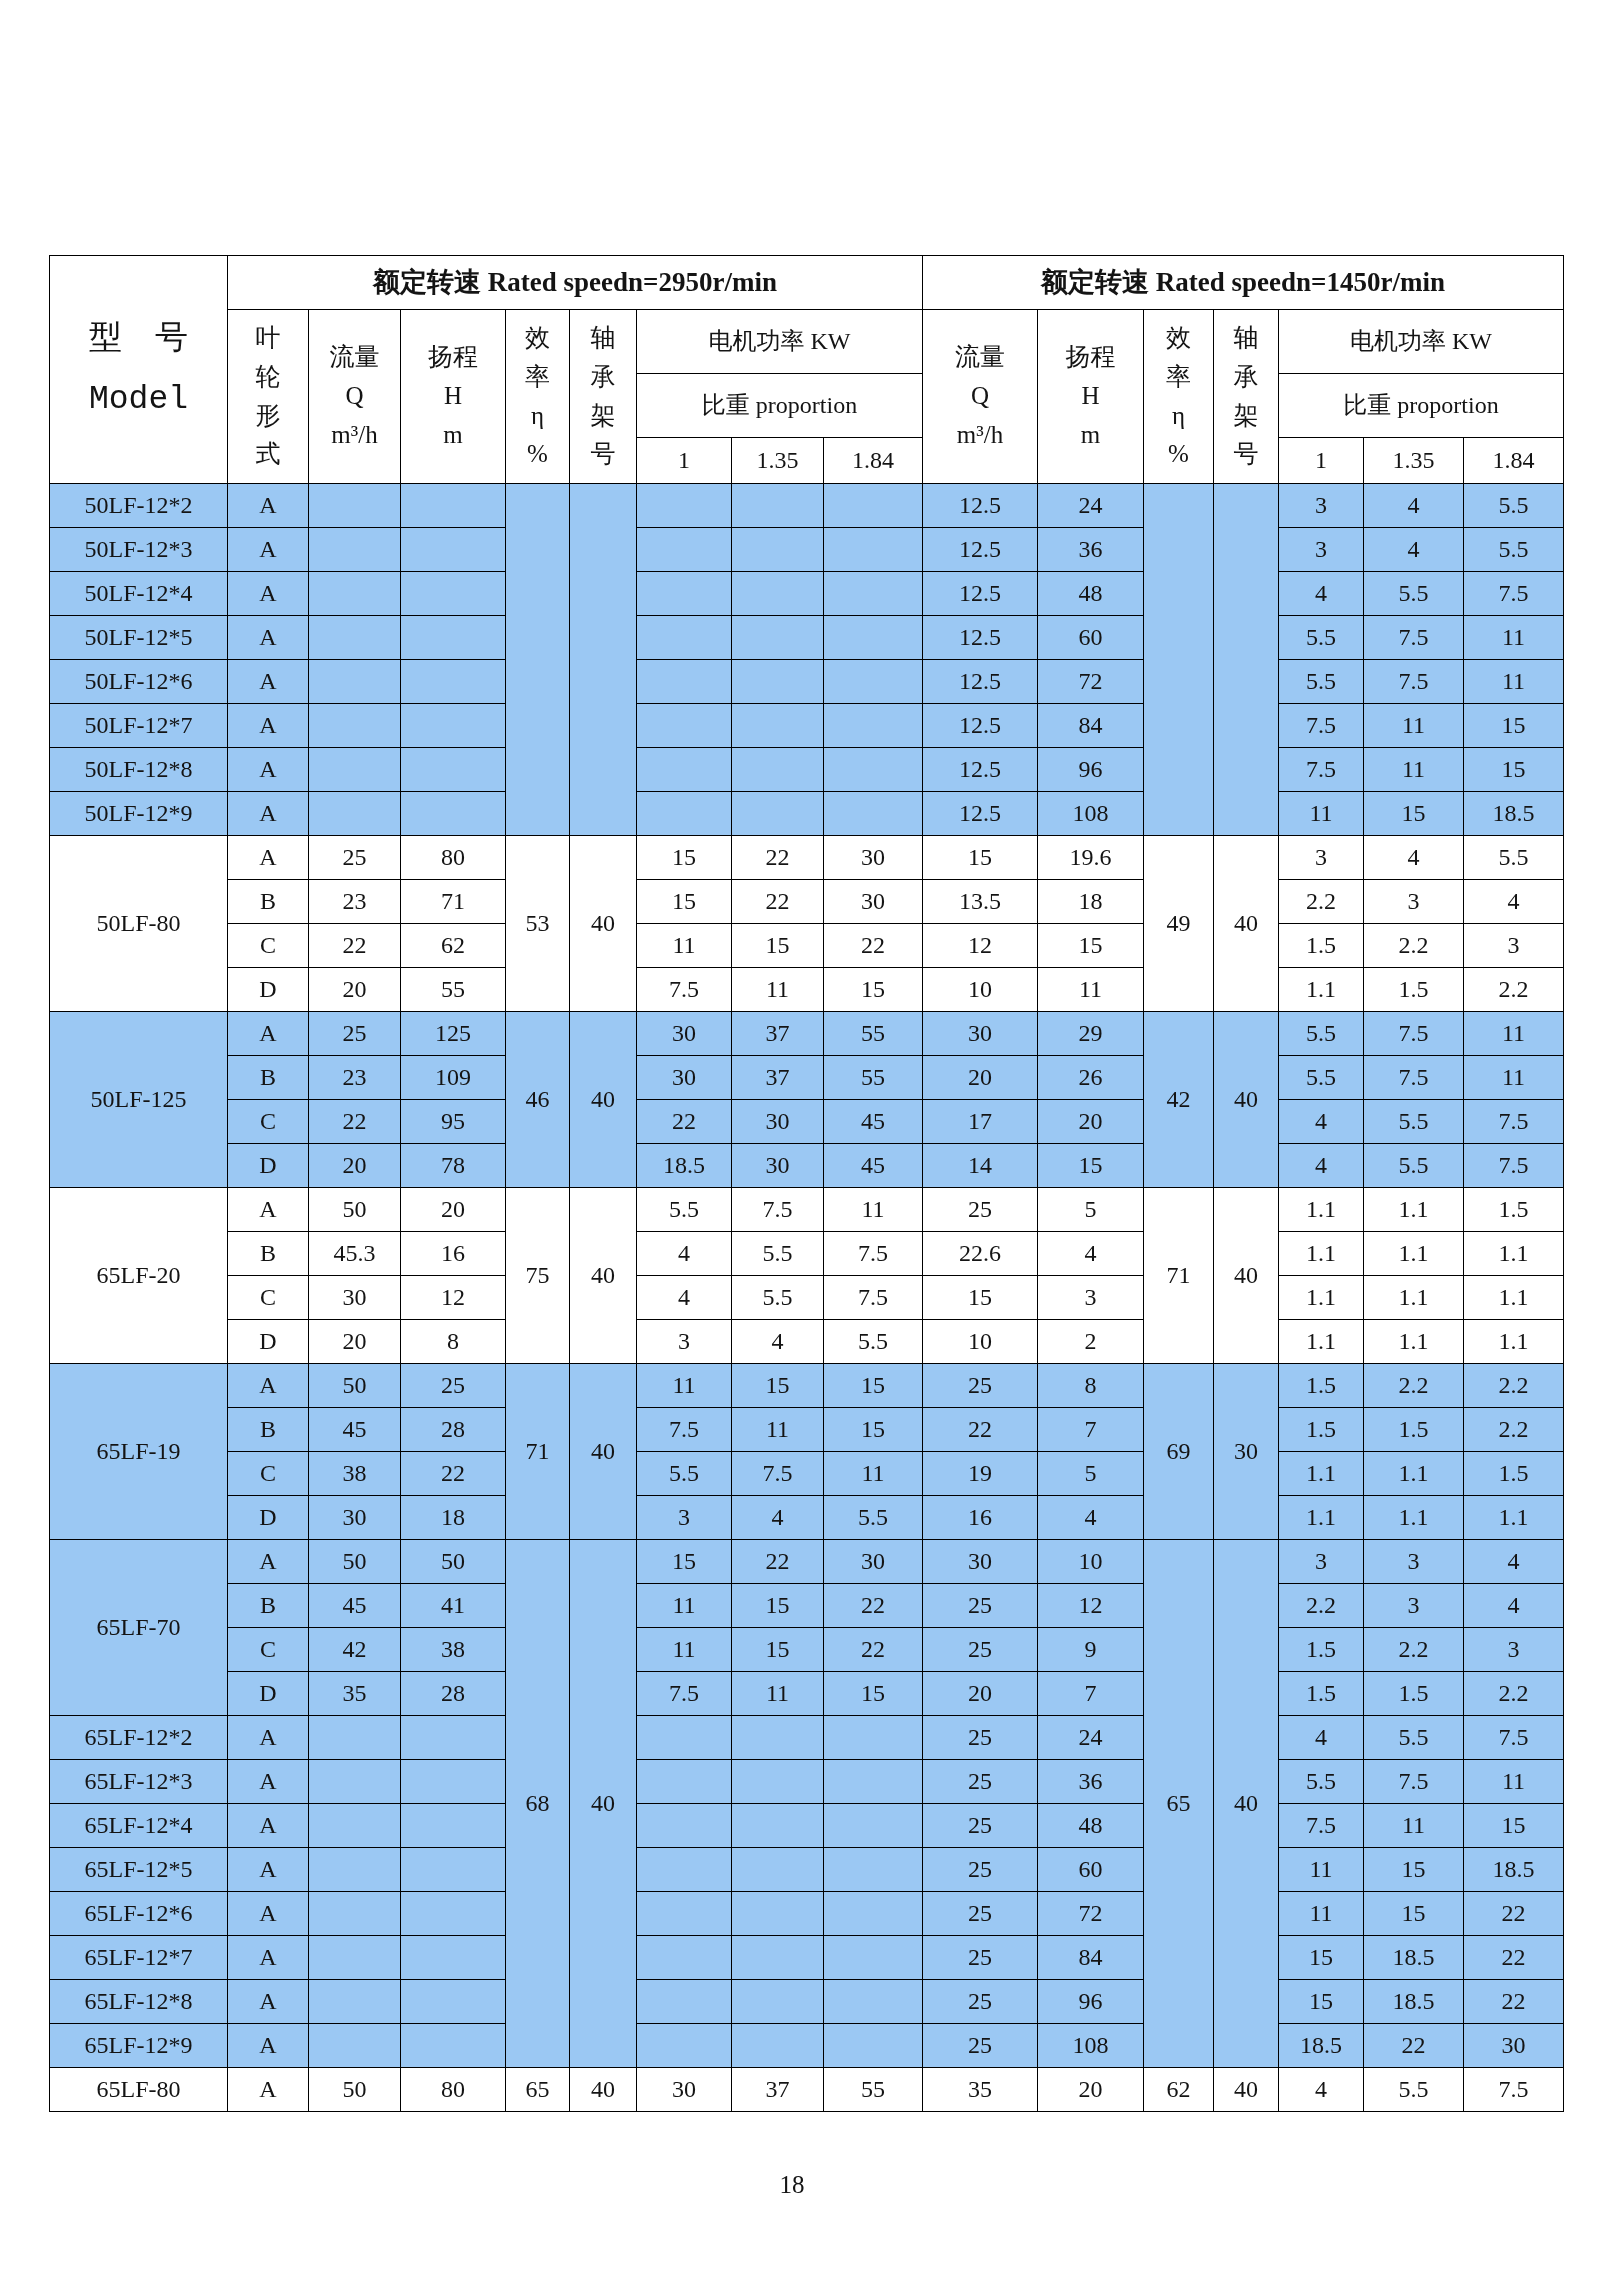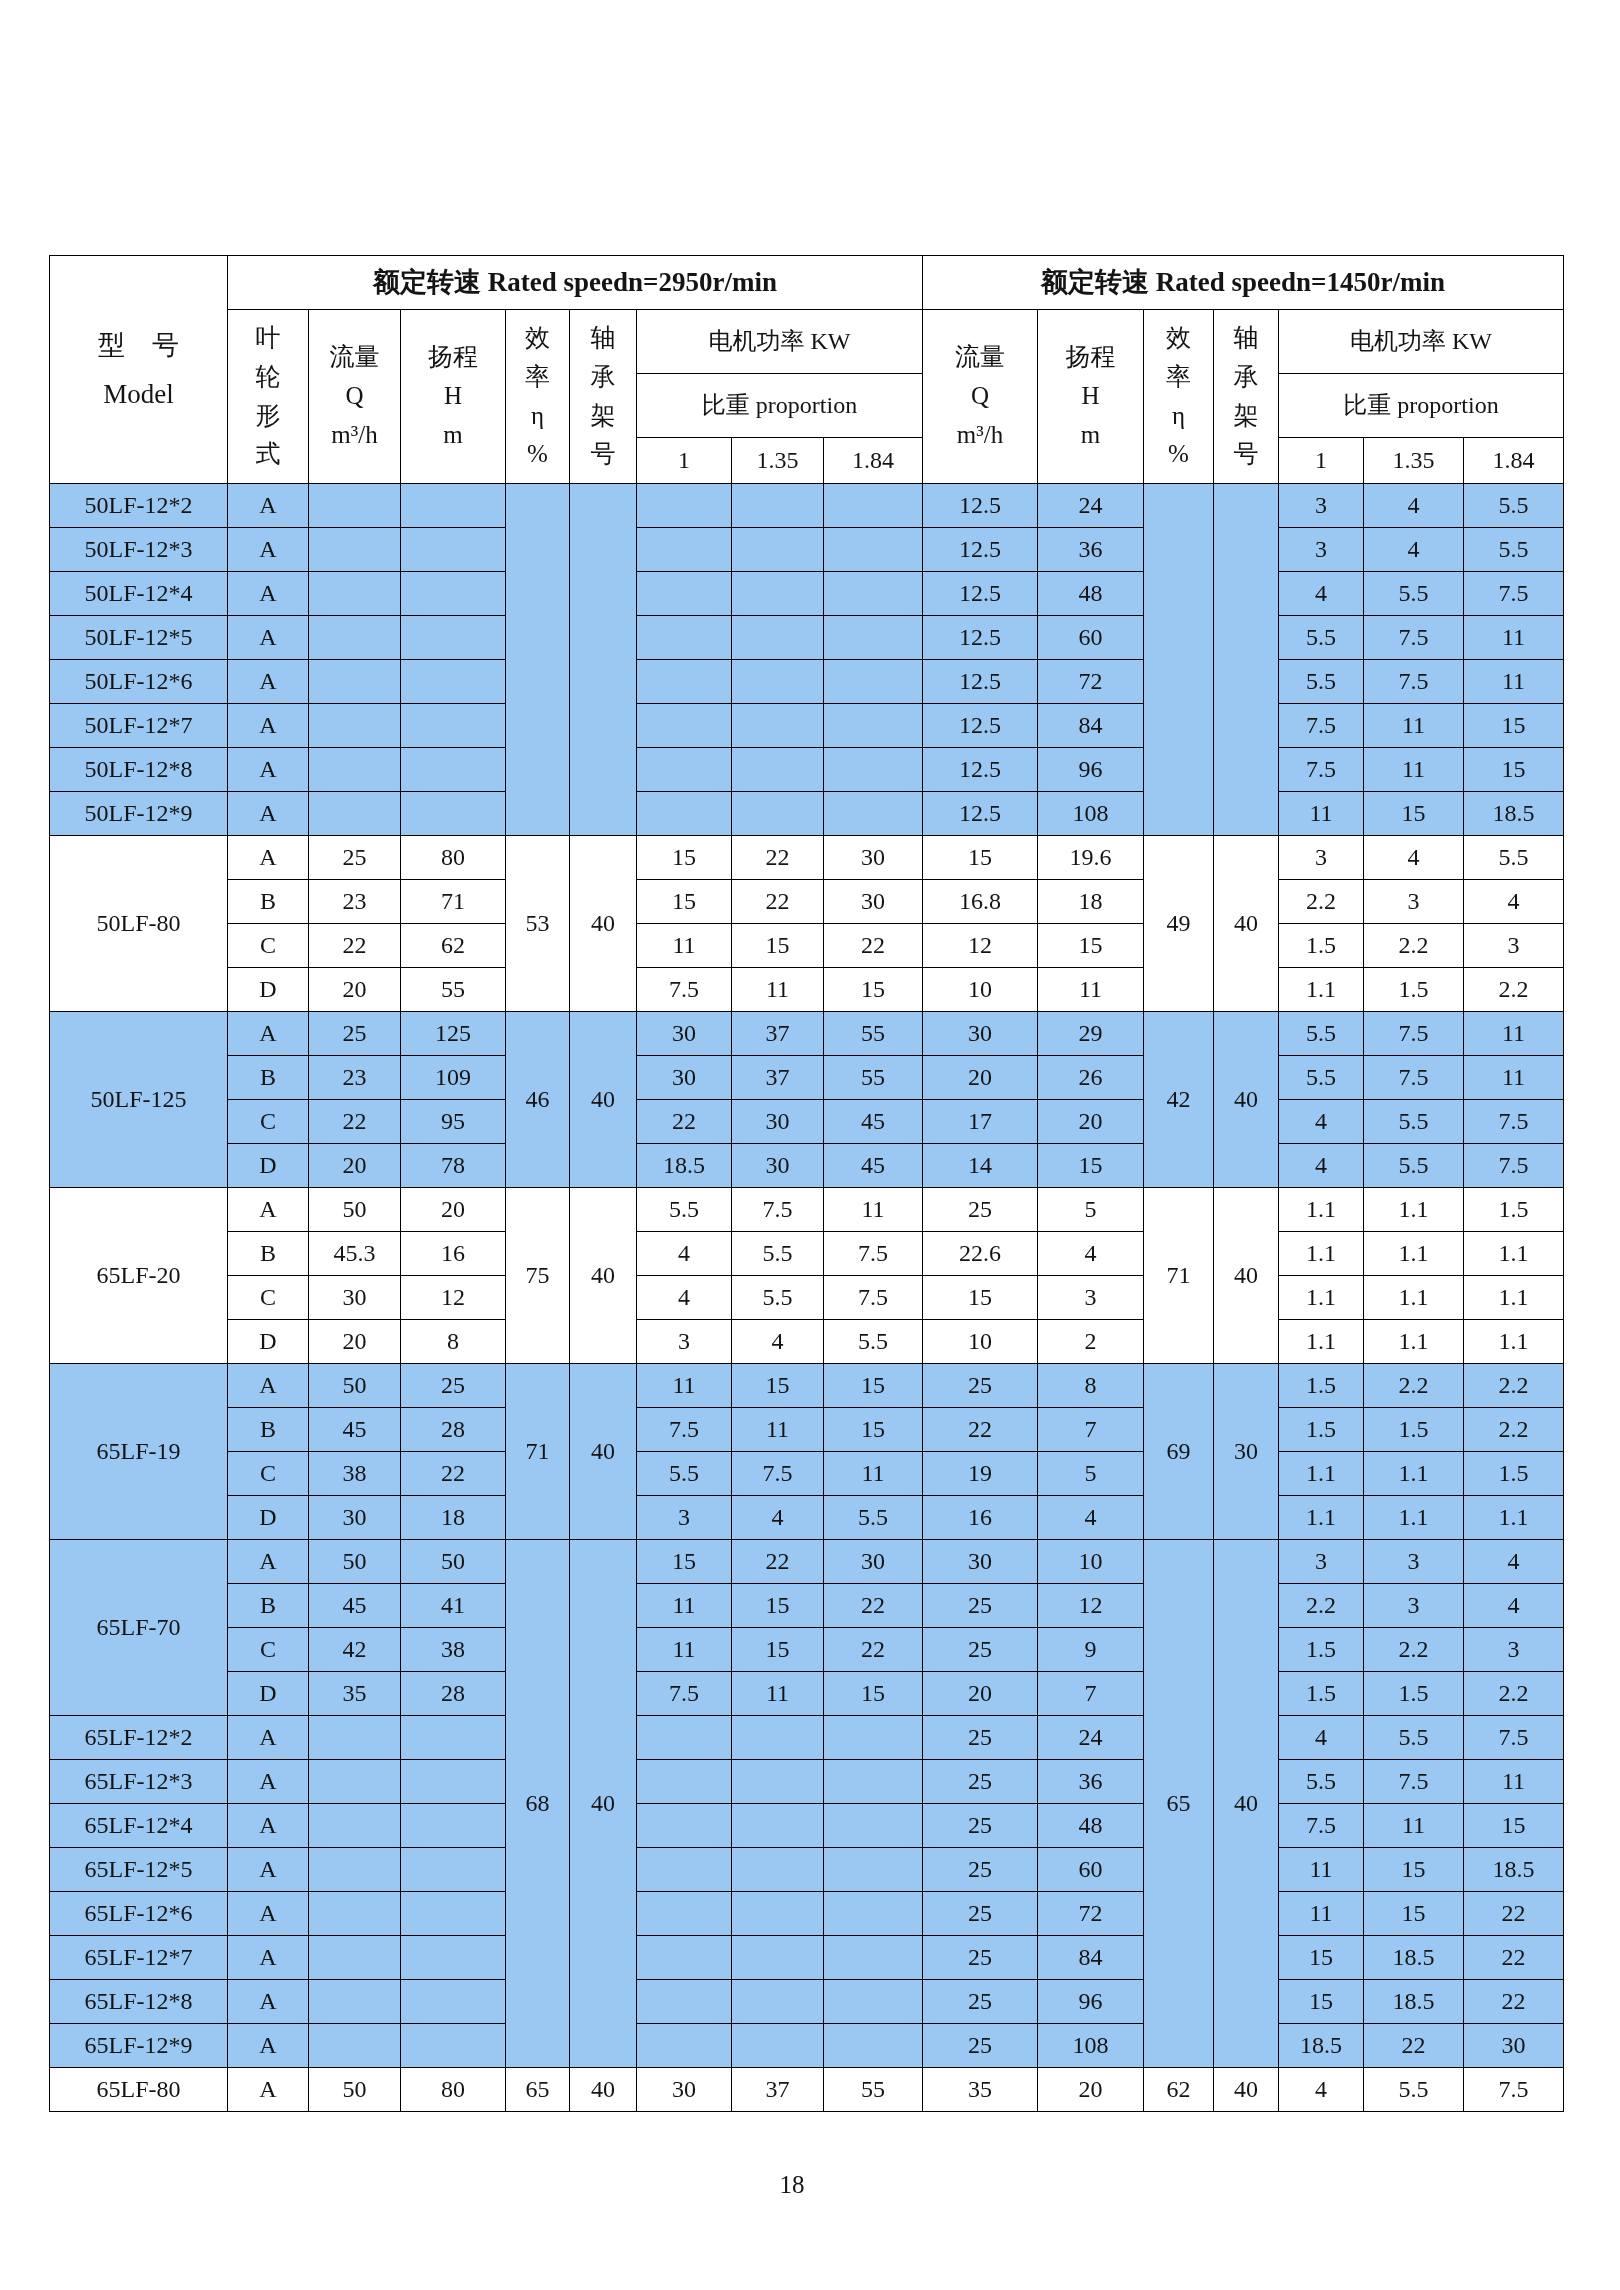--- a/index.html
+++ b/index.html
@@ -37,21 +37,21 @@
   }
   .pump-table tr.hr1{height:54px;}
   .pump-table tr.hr2{height:64px;}
   .pump-table tr.hr3{height:64px;}
   .pump-table tr.hr4{height:46px;}
   .pump-table th.speed-band{
     font-weight:bold;
     font-size:27px;
     white-space:nowrap;
   }
-  .pump-table th.model-head{font-size:27px;line-height:1.8;}
+  .pump-table th.model-head{font-size:33px;line-height:1.8;font-family:Liberation Mono, monospace;}
   .pump-table th.unit-head{font-size:25px;line-height:1.55;}
   .pump-table th.small-head{font-size:24px;margin-left:12px;}
   .pump-table tbody tr{height:44px;}
   .pump-table tbody td{
     font-size:24px;
     white-space:nowrap;
   }
   .pump-table tbody tr.blue td{background:#9bc8f3;}
   .pump-table tbody tr.white td{background:#ffffff;}
   .pump-table tbody tr.group-start td,
@@ -280,21 +280,21 @@
           <td>4</td>
           <td>5.5</td>
         </tr>
         <tr class="white">
           <td>B</td>
           <td>23</td>
           <td>71</td>
           <td>15</td>
           <td>22</td>
           <td>30</td>
-          <td>16.8</td>
+          <td>13.5</td>
           <td>18</td>
           <td>2.2</td>
           <td>3</td>
           <td>4</td>
         </tr>
         <tr class="white">
           <td>C</td>
           <td>22</td>
           <td>62</td>
           <td>11</td>

